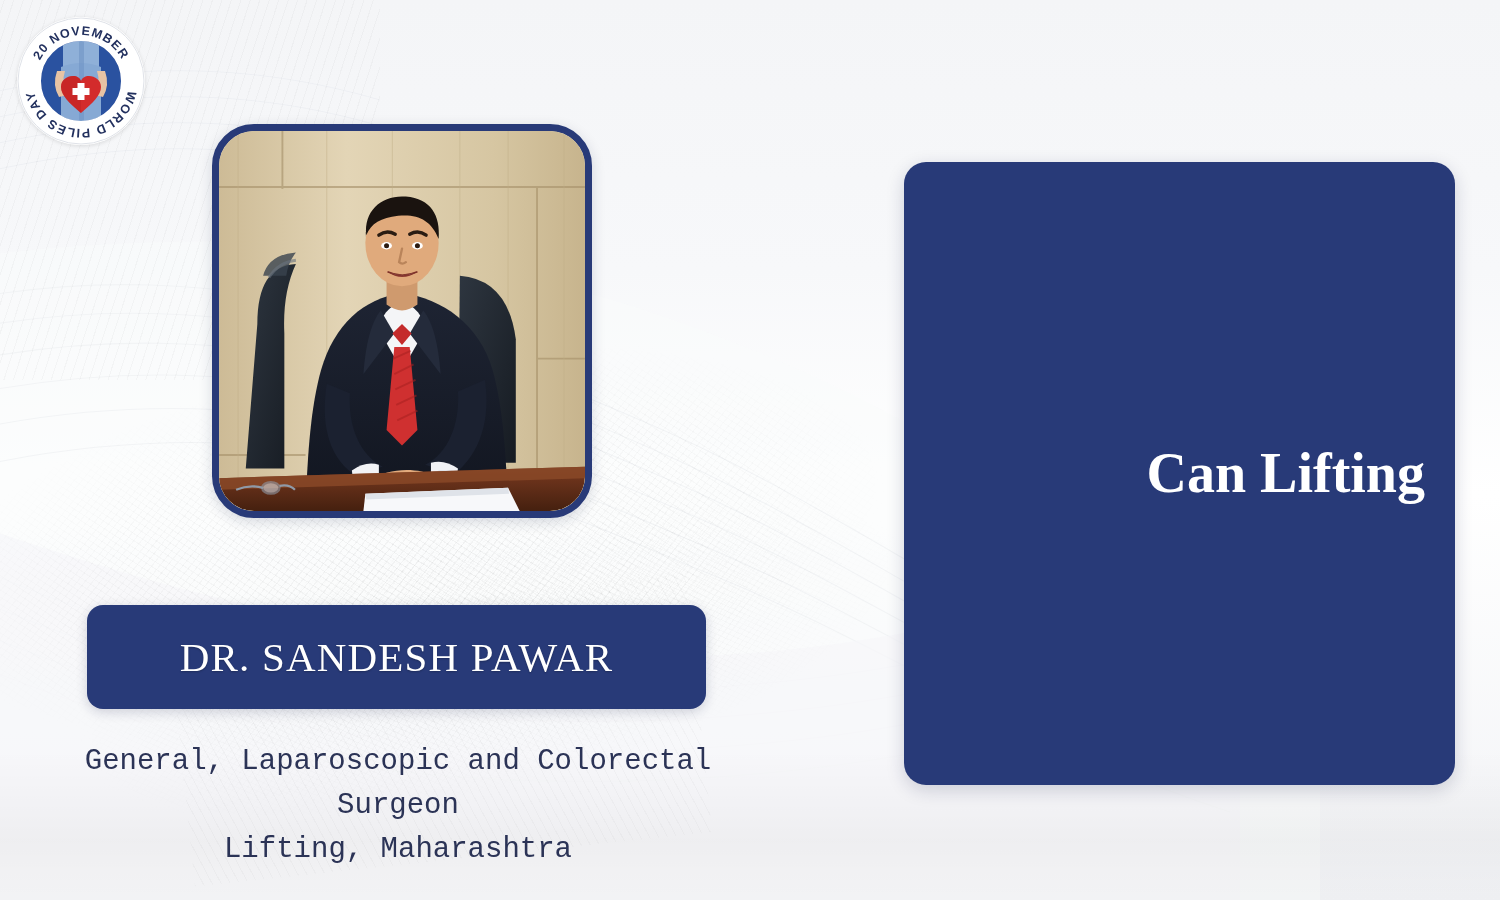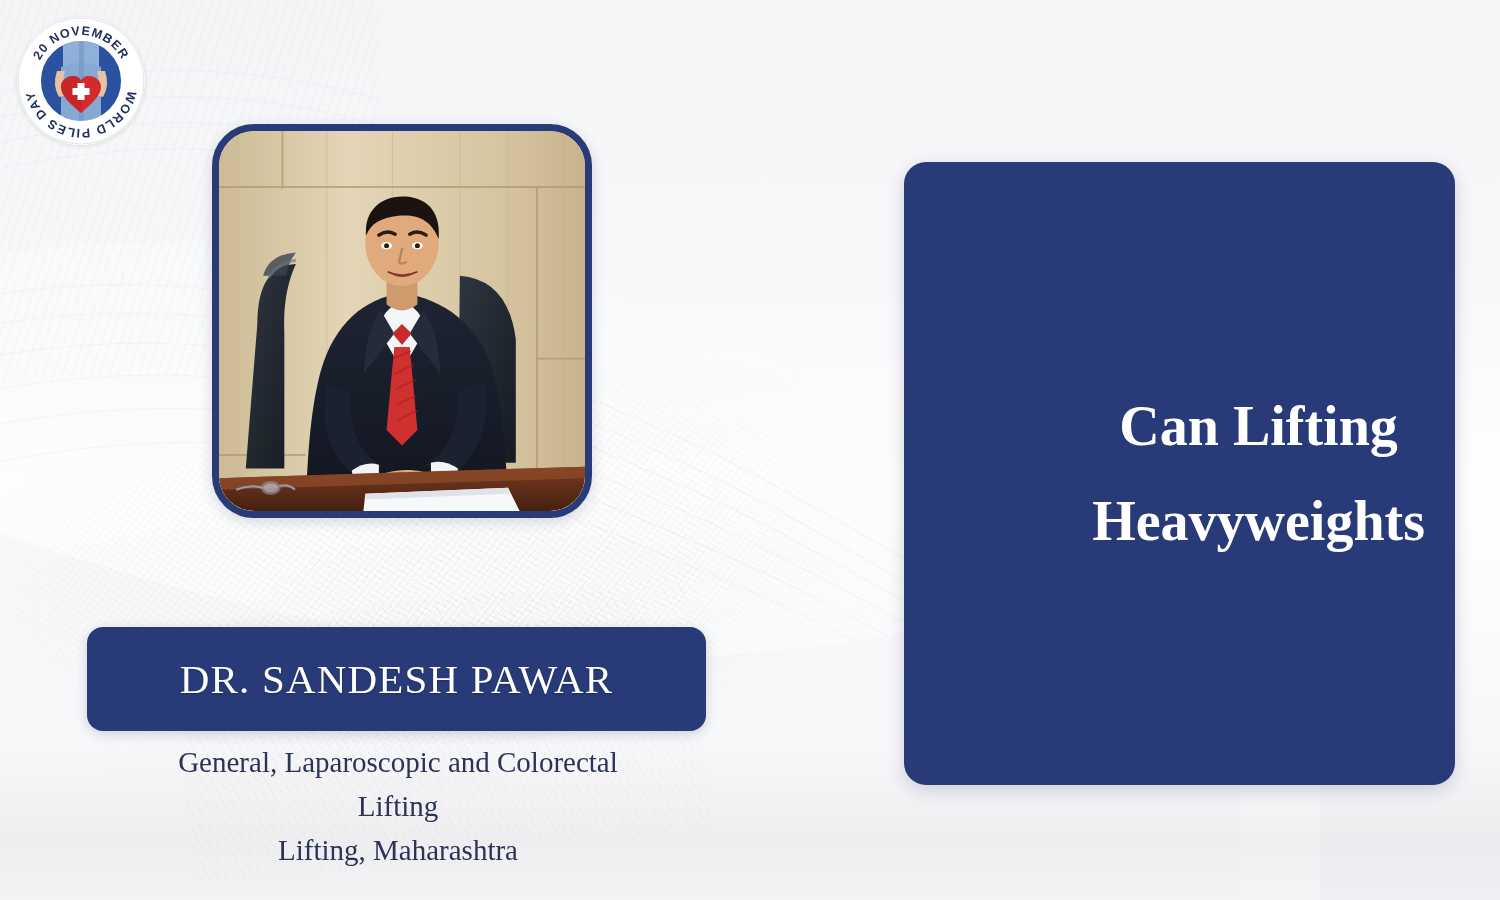--- a/index.html
+++ b/index.html
@@ -117,21 +117,21 @@
     position: absolute;
     inset: 0;
     border-radius: 35px;
     overflow: hidden;
   }
   .portrait-inner svg { display: block; width: 100%; height: 100%; }
 
   
   .name-banner {
     position: absolute;
-    left: 87px; top: 627px;
+    left: 87px; top: 605px;
     width: 619px; height: 104px;
     background: #283A78;
     border-radius: 16px;
     display: flex;
     align-items: center;
     justify-content: center;
     box-shadow: 0 3px 12px rgba(20,30,70,0.18);
   }
   .name-banner .name-text {
     color: #ffffff;
@@ -142,21 +142,21 @@
     text-shadow: 0 1px 2px rgba(0,0,0,0.25);
   }
 
   
   .subtitle {
     position: absolute;
     left: 60px; top: 740px;
     width: 676px;
     text-align: center;
     color: #2B3356;
-    font-family: Liberation Serif, serif;
+    font-family: Liberation Mono, monospace;
     font-size: 29px;
     line-height: 44px;
     font-weight: 400;
   }
   .subtitle .line { display: block; }
 
   
   .headline-panel {
     position: absolute;
     left: 904px; top: 162px;
@@ -366,24 +366,23 @@
       </svg>
     </div>
   </div>
 
   <div class="name-banner">
     <span class="name-text">DR. SANDESH PAWAR</span>
   </div>
 
   <div class="subtitle">
     <span class="line">General, Laparoscopic and Colorectal</span>
-    <span class="line">Lifting</span>
+    <span class="line">Surgeon</span>
     <span class="line">Lifting, Maharashtra</span>
   </div>
 
   <div class="headline-panel">
     <div class="headline">
       <span class="hl-line">Can Lifting</span>
-      <span class="hl-line">Heavyweights</span>
     </div>
   </div>
 
 </div>
 
 </body></html>

